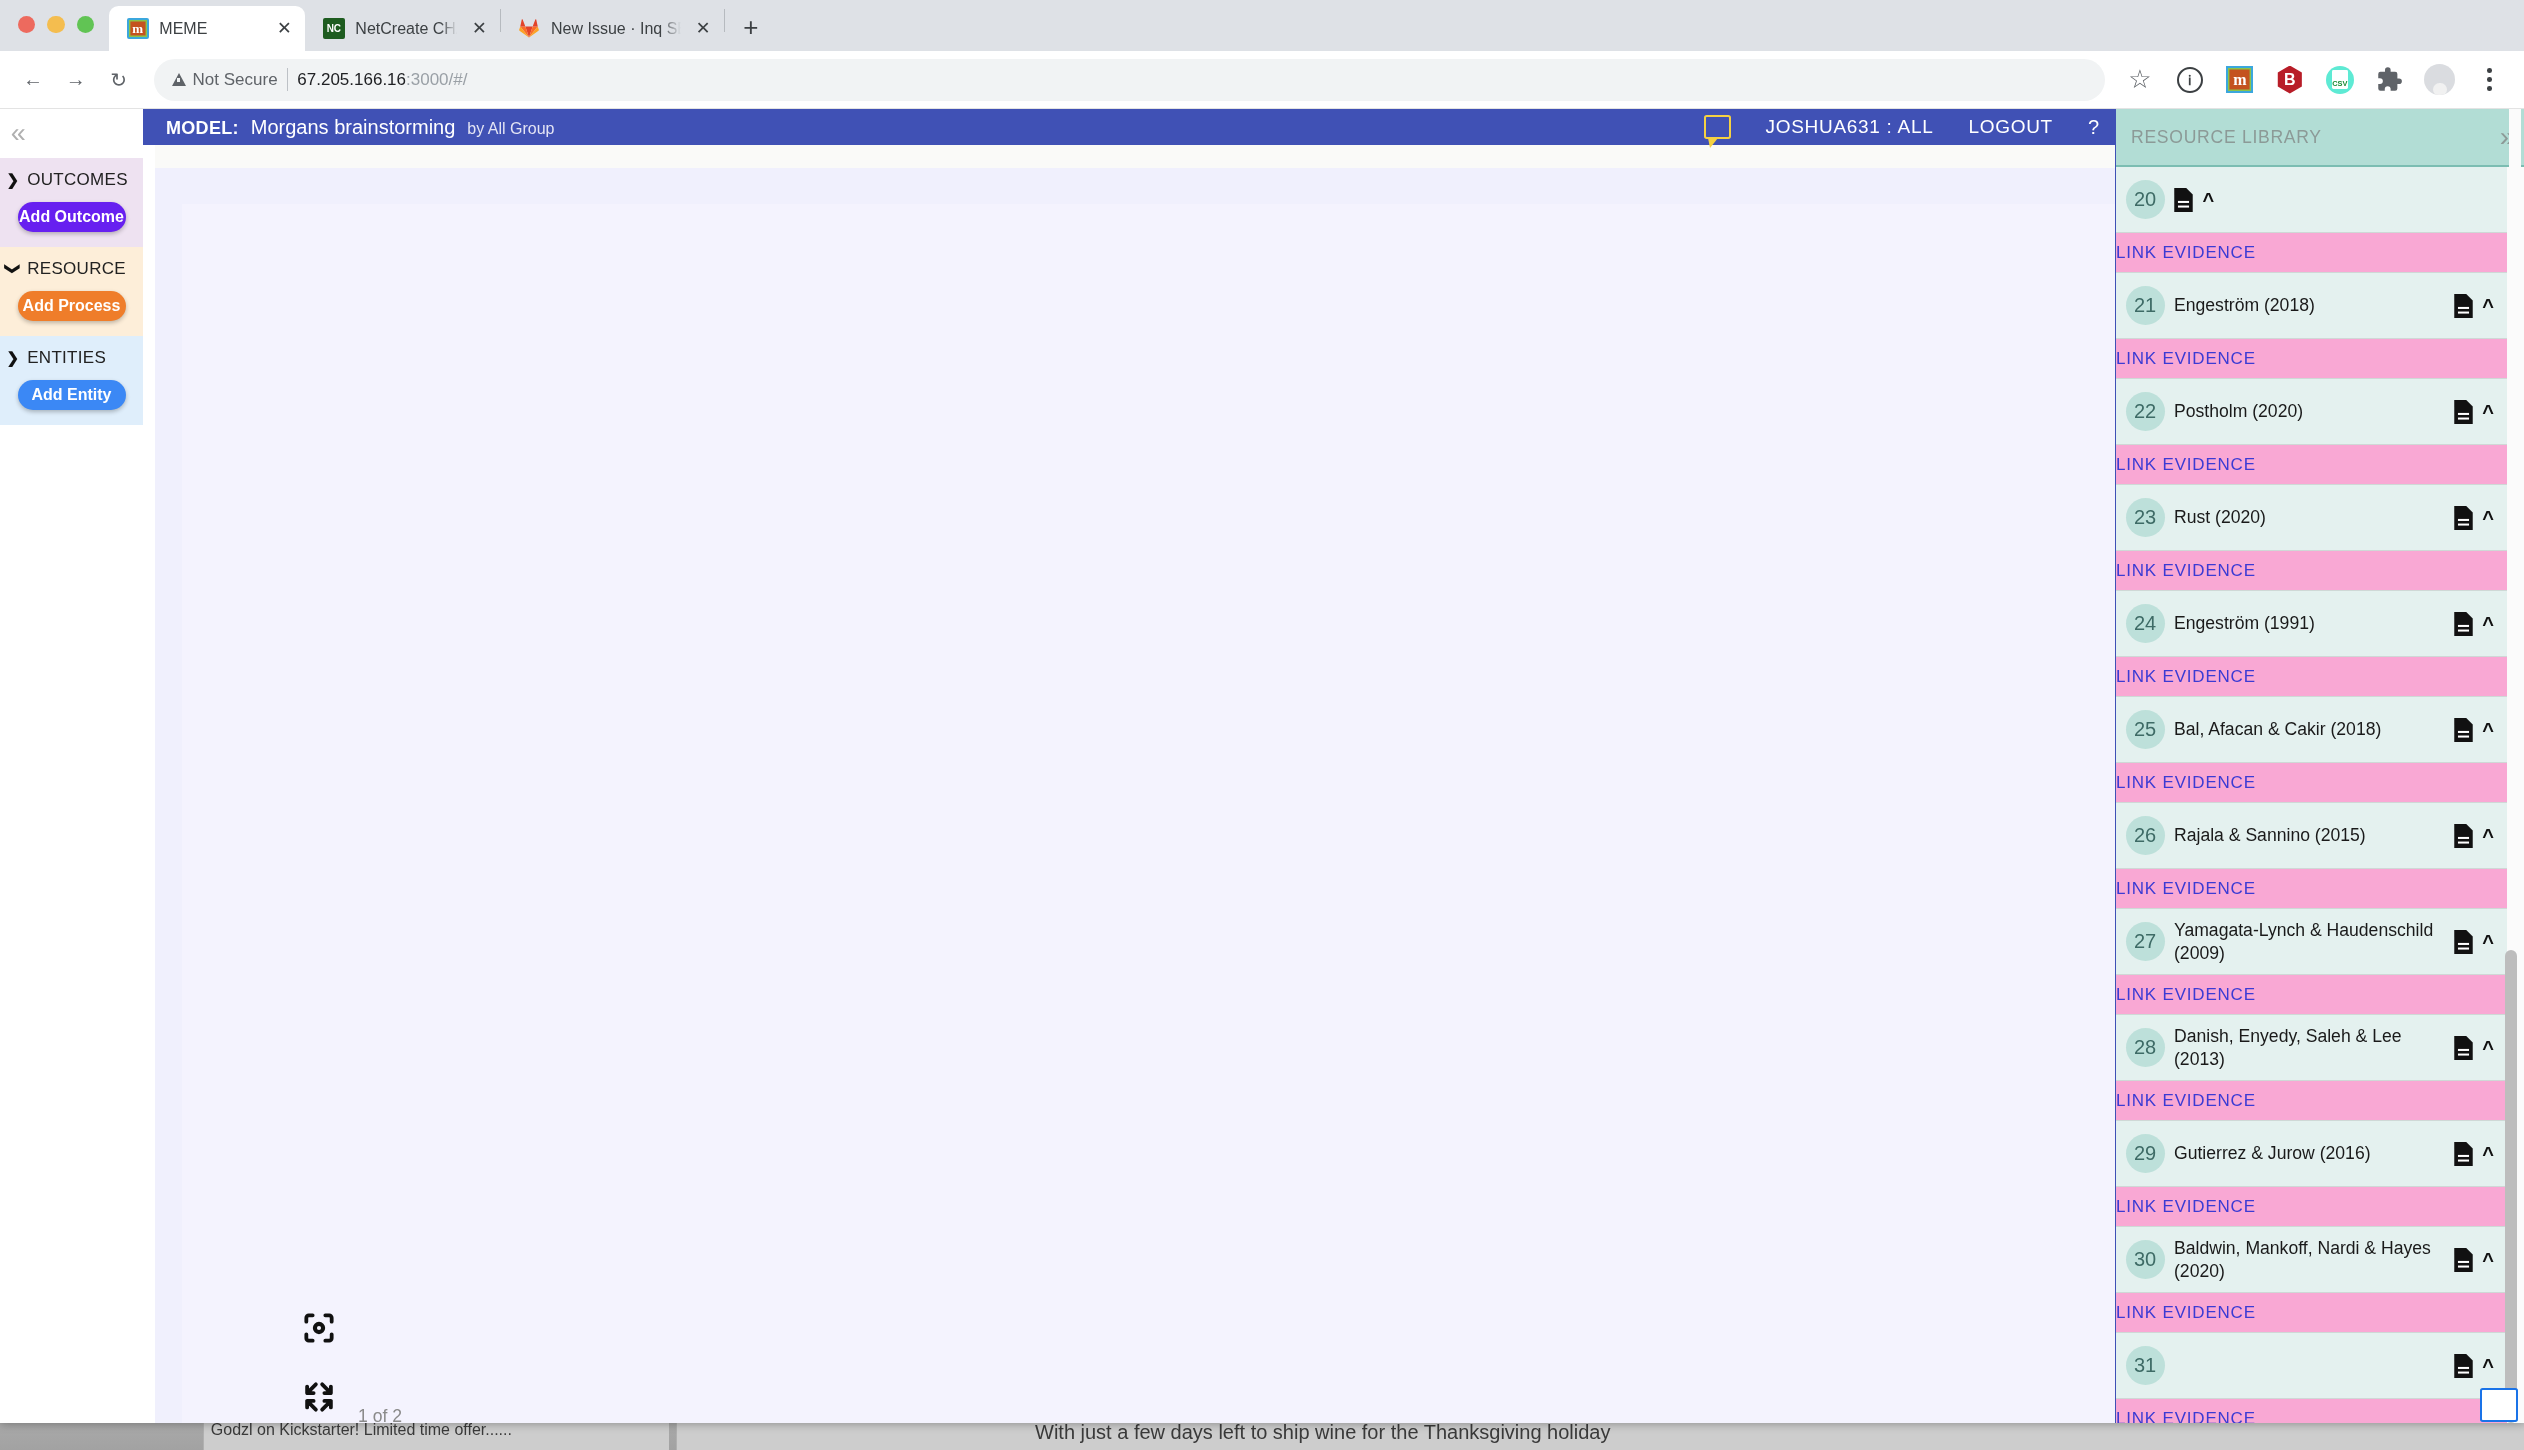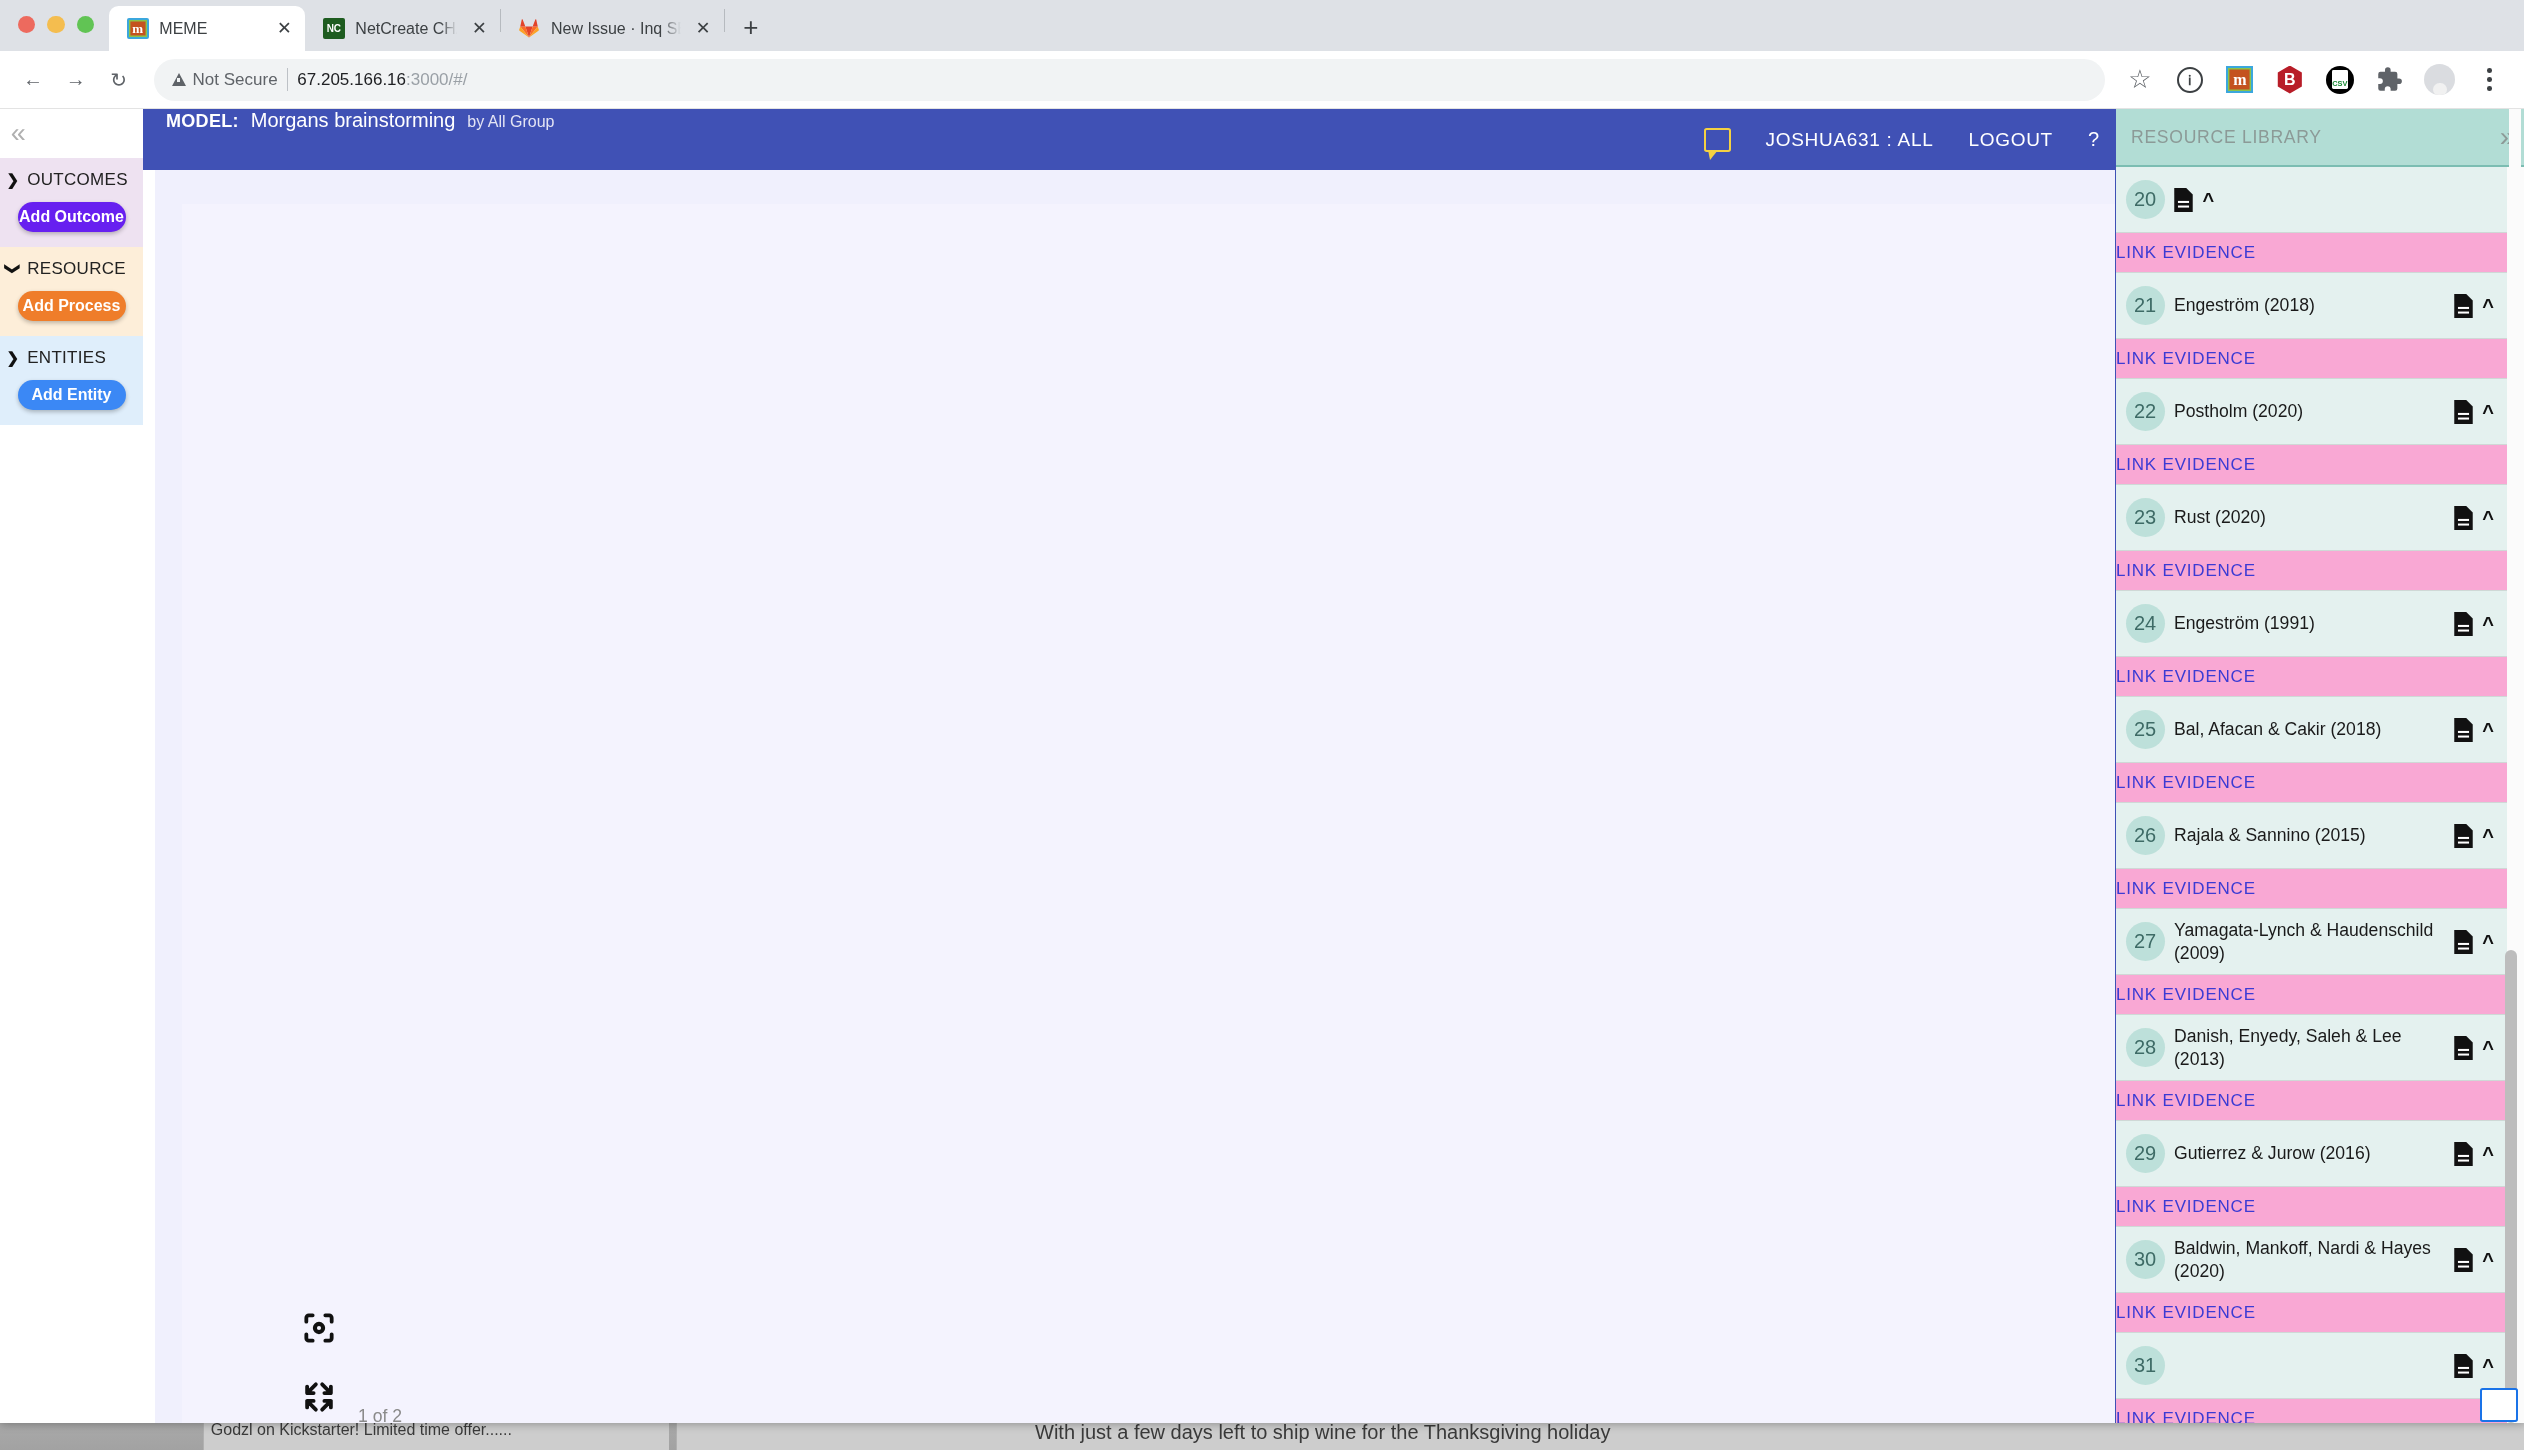--- a/index.html
+++ b/index.html
@@ -160,21 +160,21 @@
     box-shadow:0 0 0 1.4px #8bc34a inset;
     display:flex;align-items:center;justify-content:center;
     color:#fff;font-family:"Liberation Serif",serif;font-weight:700;font-size:16px;
   }
   .ico-hexb {
     width:28px;height:28px;background:#b81d28;color:#fff;font-weight:bold;font-size:16px;
     display:flex;align-items:center;justify-content:center;
     clip-path: polygon(50% 0,93% 25%,93% 75%,50% 100%,7% 75%,7% 25%);
   }
   .ico-csv {
-    width:28px;height:28px;border-radius:50%;background:#000000;
+    width:28px;height:28px;border-radius:50%;background:#5eead4;
     display:flex;align-items:flex-end;justify-content:center;position:relative;
   }
   .ico-csv .sheet{
     position:absolute;left:6px;top:4.7px;width:16px;height:19px;background:#fff;border-radius:1.4px;
   }
   .ico-csv .lbl{position:absolute;left:0;right:0;bottom:6px;text-align:center;font-size:7.4px;color:#1a8a35;font-weight:bold;}
   .ico-avatar {
     width:31px;height:31px;border-radius:50%;background:#dadce0;
     display:flex;align-items:flex-end;justify-content:center;overflow:hidden;
   }
@@ -318,23 +318,23 @@
   .focus-box {
     position:absolute; right:6.8px; bottom:1.4px;
     width:38px; height:34px;
     border:2px solid #1a73e8; border-radius:2.7px;
     background:#ffffff;
   }
 
   
   #appheader {
     position:absolute;
-    left:143px; right:410px; top:0; height:61px;
+    left:143px; right:410px; top:0; height:36px;
     background:#4051b5;
-    display:flex; 
+    display:flex; align-items:center;
     padding: 0 16px 0 23px;
     z-index: 5;
   }
   .hdr-left { display:flex; align-items:baseline; gap:12px; }
   .hdr-model-lbl { font-size:18px; font-weight:bold; color:#fff; letter-spacing:0.3px;}
   .hdr-model-name{ font-size:20px; color:#fff; }
   .hdr-model-by  { font-size:16px; color:#e3e4f4; }
   .hdr-right { margin-left:auto; display:flex; align-items:center; gap:35px; }
   .hdr-chat {
     width:27px;height:24px;border:2.7px solid #f5d142;border-radius:2.7px;position:relative;

